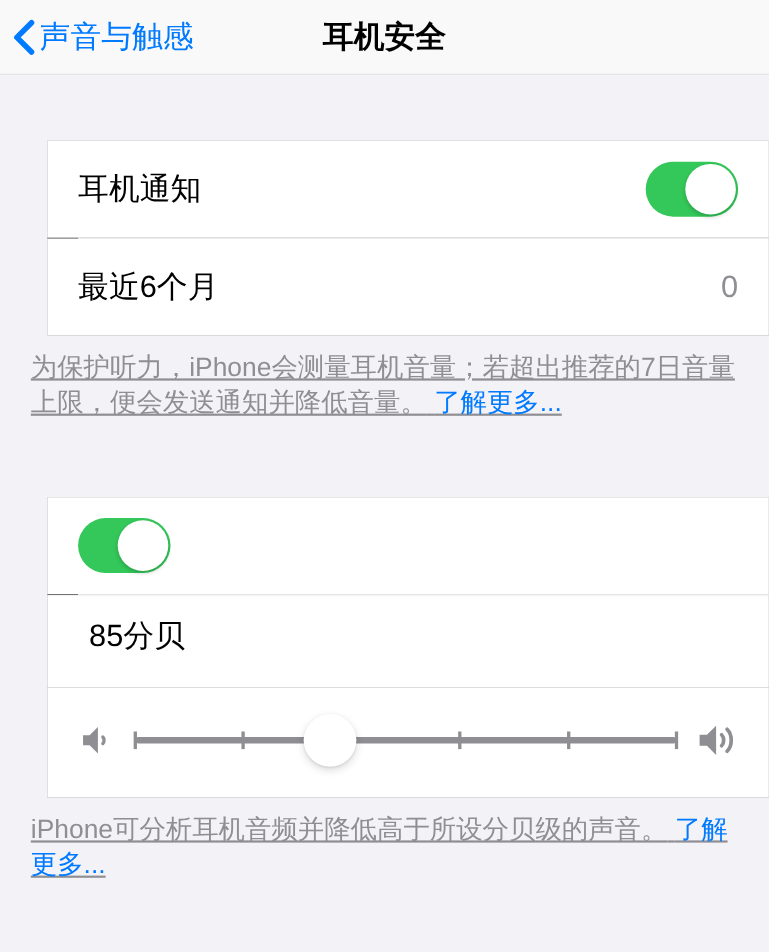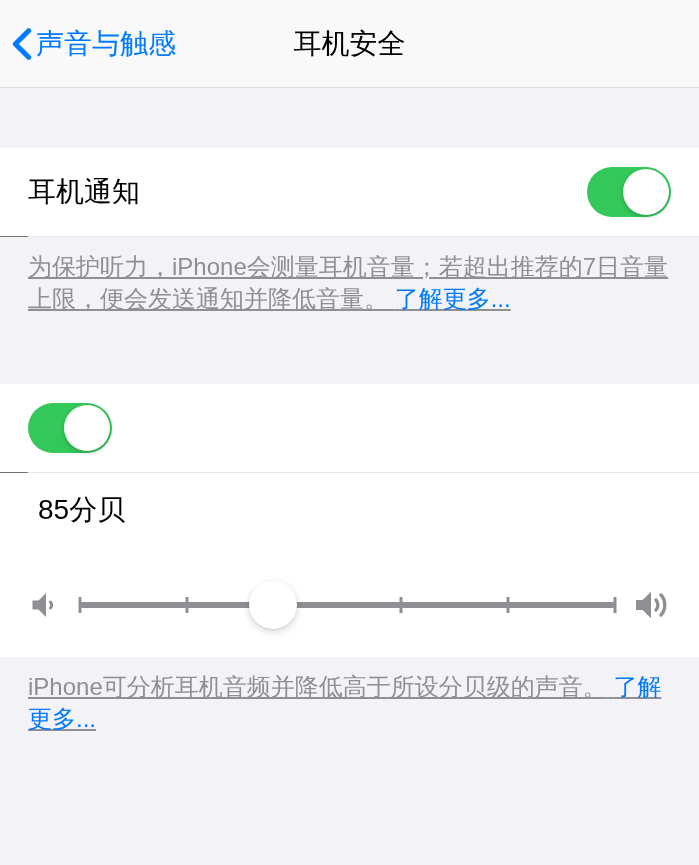--- a/index.html
+++ b/index.html
@@ -8,21 +8,21 @@
       box-sizing: border-box;
     }
     body {
       width: 699px;
       height: 865px;
       font-family: -apple-system, "SF Pro Text", "Helvetica Neue", Arial, sans-serif;
       background: #f2f2f7;
       overflow: hidden;
     }
     .nav-bar {
-      height: 88px;
+      height: 68px;
       background: #f9f9f9;
       border-bottom: 1px solid #e0e0e0;
       display: flex;
       align-items: center;
       position: relative;
     }
     .nav-back {
       display: flex;
       align-items: center;
       color: #007aff;
@@ -33,21 +33,21 @@
     .nav-back svg {
       width: 20px;
       height: 34px;
       margin-right: 4px;
     }
     .nav-title {
       position: absolute;
       left: 50%;
       transform: translateX(-50%);
       font-size: 28px;
-      font-weight: 400;
+      font-weight: 700;
       color: #000;
     }
     .group-spacer {
       height: 60px;
     }
     .group-spacer-small {
       height: 44px;
     }
     .cell {
       background: #fff;
@@ -57,20 +57,21 @@
       justify-content: space-between;
       min-height: 88px;
     }
     .cell-border {
       border-bottom: 1px solid #e5e5ea;
       margin-left: 28px;
       background: #fff;
     }
     .cell-wrapper {
       background: #737373;
+      margin-left: 43px;
     }
     .cell-label {
       font-size: 28px;
       color: #000;
     }
     .cell-value {
       font-size: 28px;
       color: #8e8e93;
     }
     .footer-text {
@@ -183,20 +184,24 @@
 <div class="group-spacer"></div>
 
 <div class="cell-wrapper">
   <div class="cell">
     <span class="cell-label">耳机通知</span>
     <div class="toggle on">
       <div class="knob"></div>
     </div>
   </div>
   <div class="cell-border"></div>
+  <div class="cell">
+    <span class="cell-label">最近6个月</span>
+    <span class="cell-value">0</span>
+  </div>
 </div>
 
 <div class="footer-text">
   <span>为保护听力，iPhone会测量耳机音量；若超出推荐的7日音量上限，便会发送通知并降低音量。</span>
   <a>了解更多...</a>
 </div>
 
 <div class="group-spacer-small"></div>
 
 <div class="cell-wrapper">

